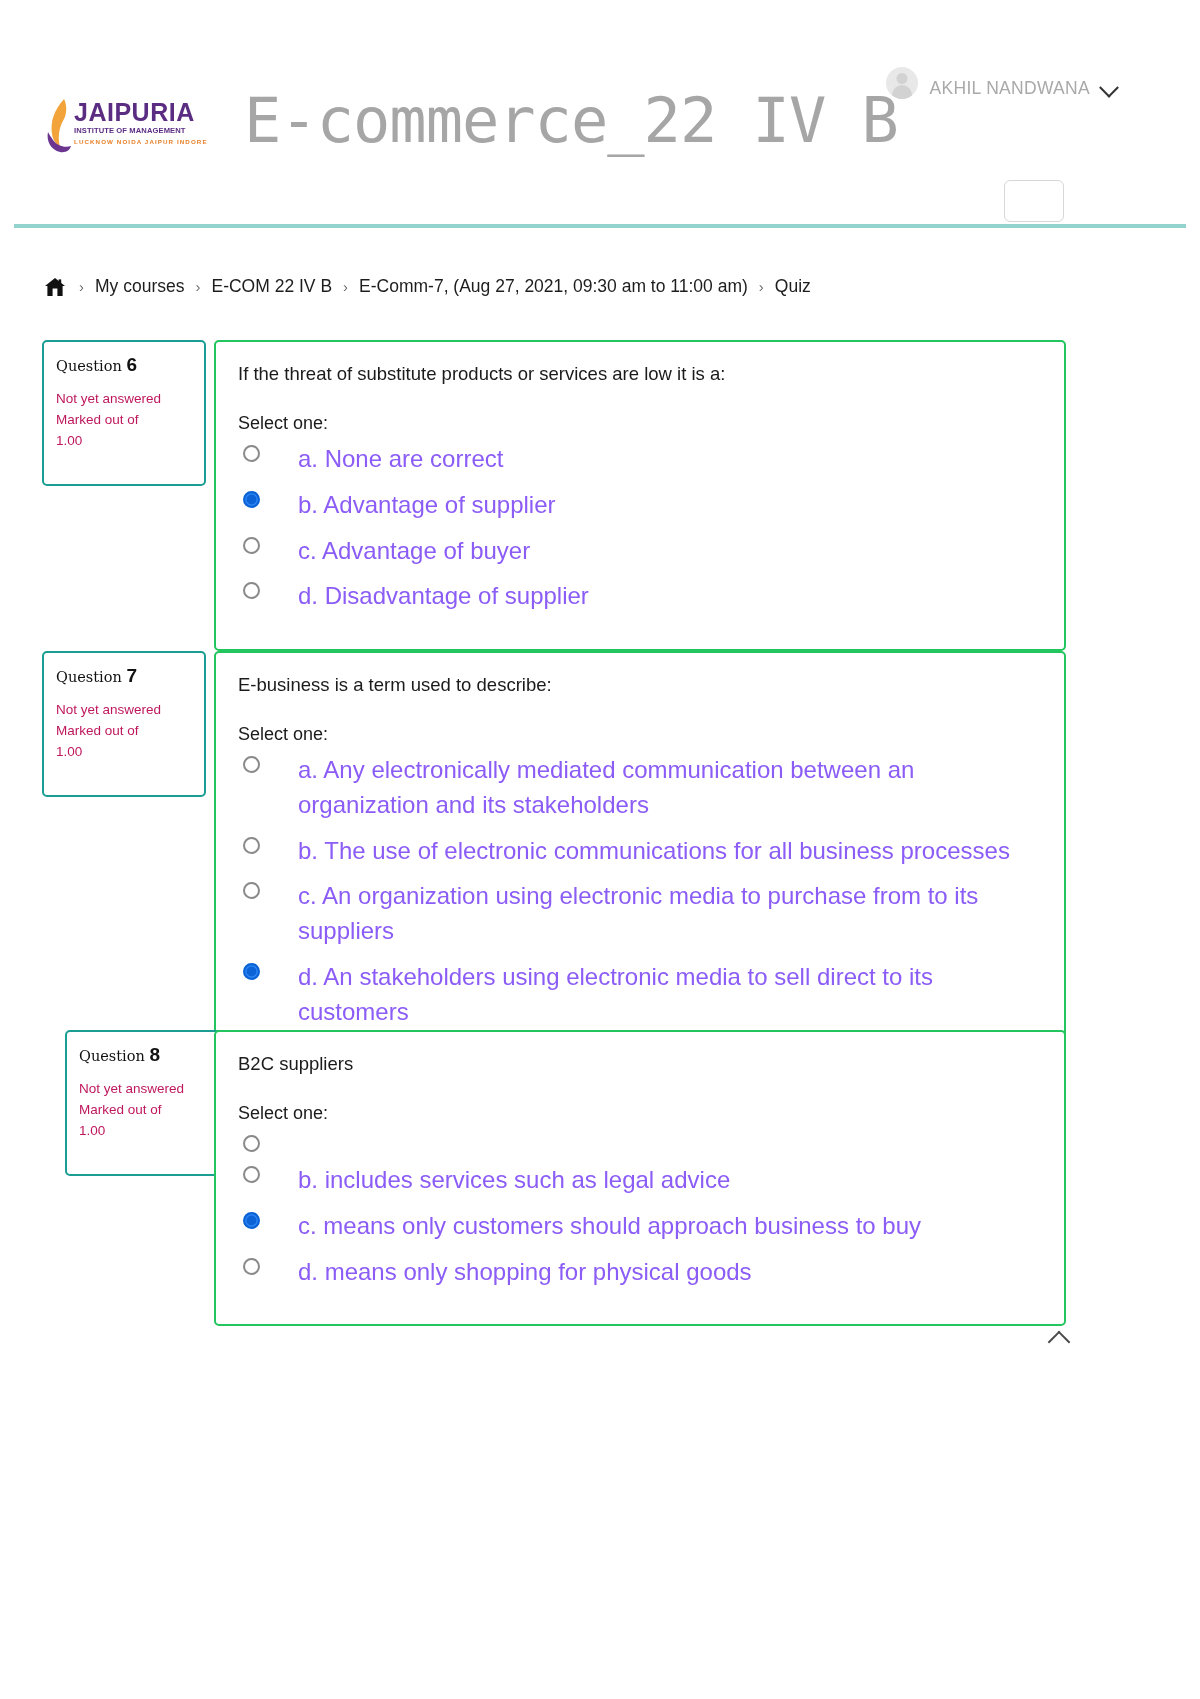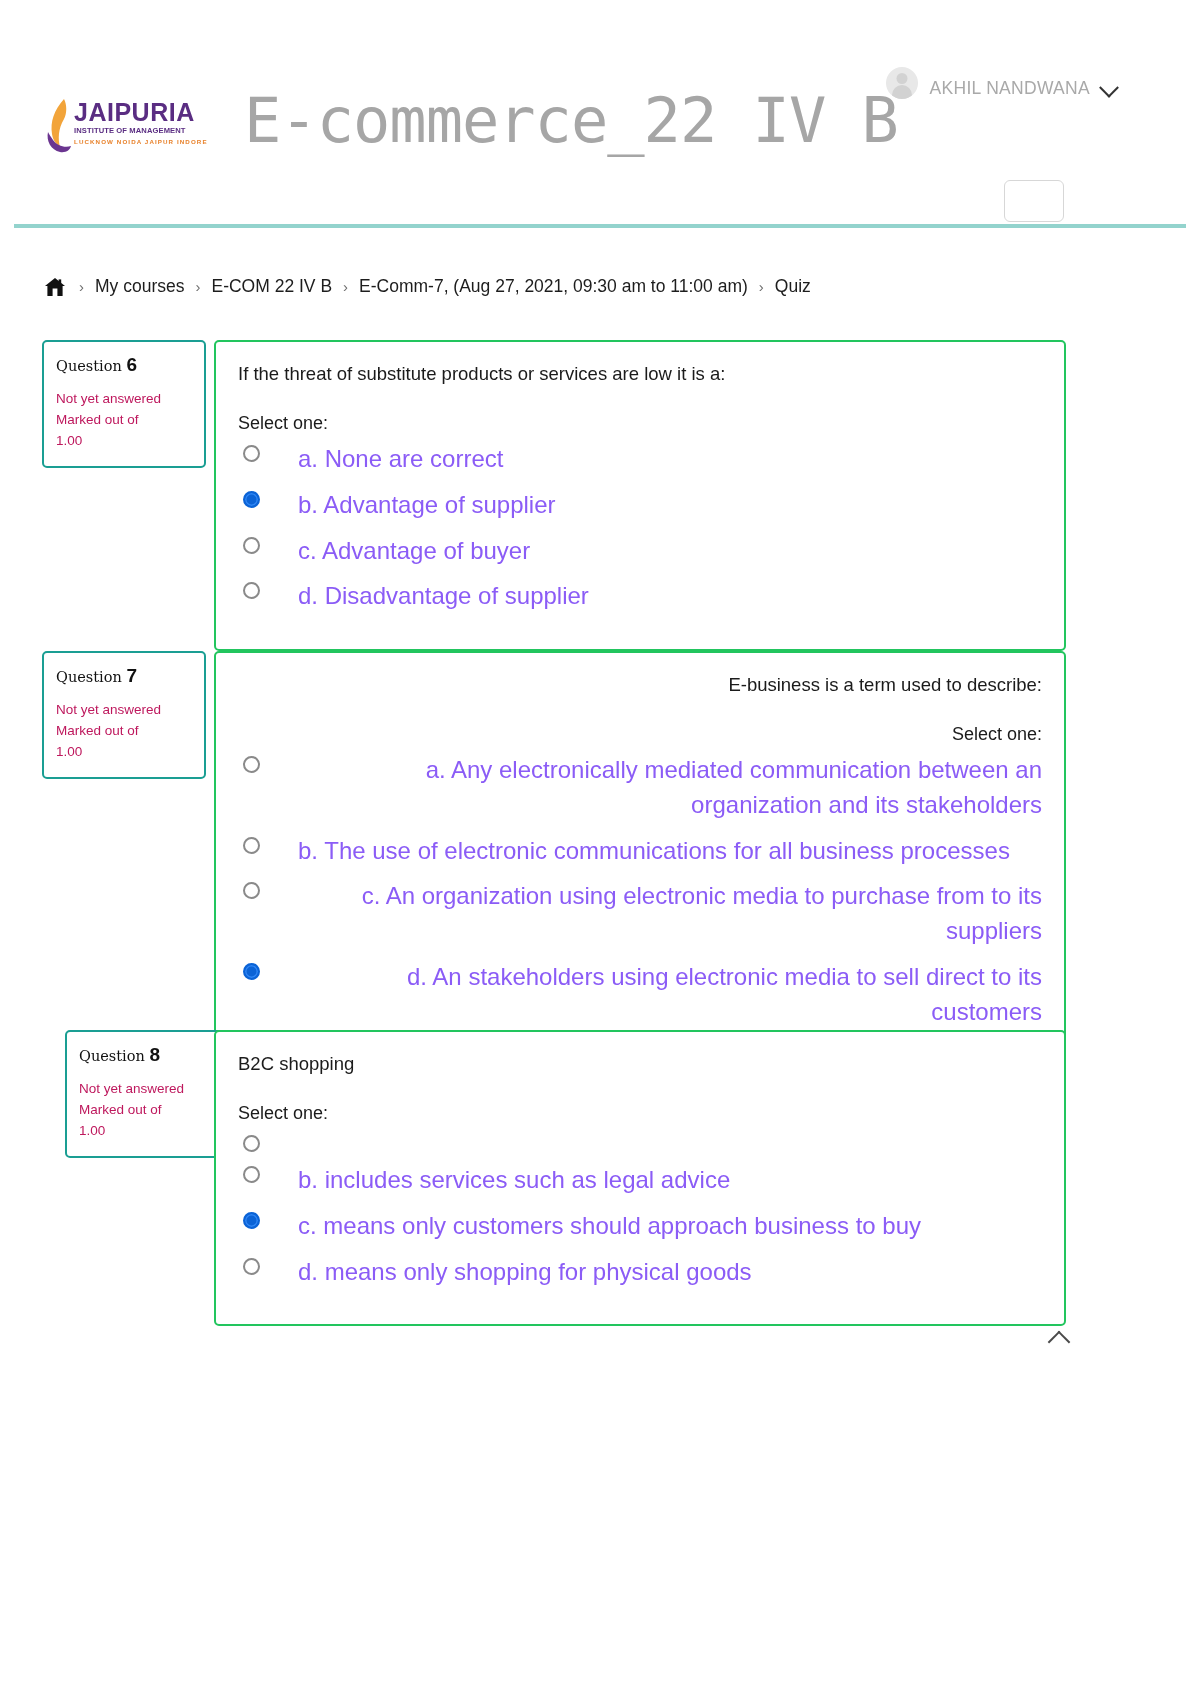--- a/index.html
+++ b/index.html
@@ -180,21 +180,21 @@
     left: 0;
     width: 1200px;
   }
   .qinfo {
     position: absolute;
     left: 42px;
     width: 164px;
     border: 2px solid #1a9e93;
     border-radius: 5px;
     box-sizing: border-box;
-    padding: 13px 12px 14px 12px;
+    padding: 13px 12px 32px 12px;
     background: #ffffff;
   }
   .qinfo-title {
     font-family: "DejaVu Serif", serif;
     font-size: 14.5px;
     color: #111;
     line-height: 1.1;
     margin-bottom: 13px;
     white-space: nowrap;
   }
@@ -359,21 +359,21 @@
 <div class="qwrap" style="top:651px;">
   <div class="qinfo" style="top:0;">
     <div class="qinfo-title">
       <span>Question</span>
       <b>7</b>
     </div>
     <div class="qinfo-line">Not yet answered</div>
     <div class="qinfo-line">Marked out of</div>
     <div class="qinfo-line">1.00</div>
   </div>
-  <div class="qbody" style="top:0;text-align:right;">
+  <div class="qbody" style="top:0;">
     <div class="qtext">E-business is a term used to describe:</div>
     <div class="select-one">Select one:</div>
     <div class="answers">
       <div class="answer">
         <span class="radio"></span>
         <span class="answer-label">a. Any electronically mediated communication between an organization and its stakeholders</span>
       </div>
       <div class="answer">
         <span class="radio"></span>
         <span class="answer-label">b. The use of electronic communications for all business processes</span>
@@ -398,21 +398,21 @@
   <div class="qinfo" style="top:0;margin-left:23px;">
     <div class="qinfo-title">
       <span>Question</span>
       <b>8</b>
     </div>
     <div class="qinfo-line">Not yet answered</div>
     <div class="qinfo-line">Marked out of</div>
     <div class="qinfo-line">1.00</div>
   </div>
   <div class="qbody" style="top:0;">
-    <div class="qtext">B2C shopping</div>
+    <div class="qtext">B2C suppliers</div>
     <div class="select-one">Select one:</div>
     <div class="answers">
       <div class="answer">
         <span class="radio"></span>
       </div>
       <div class="answer">
         <span class="radio"></span>
         <span class="answer-label">b. includes services such as legal advice</span>
       </div>
       <div class="answer">

